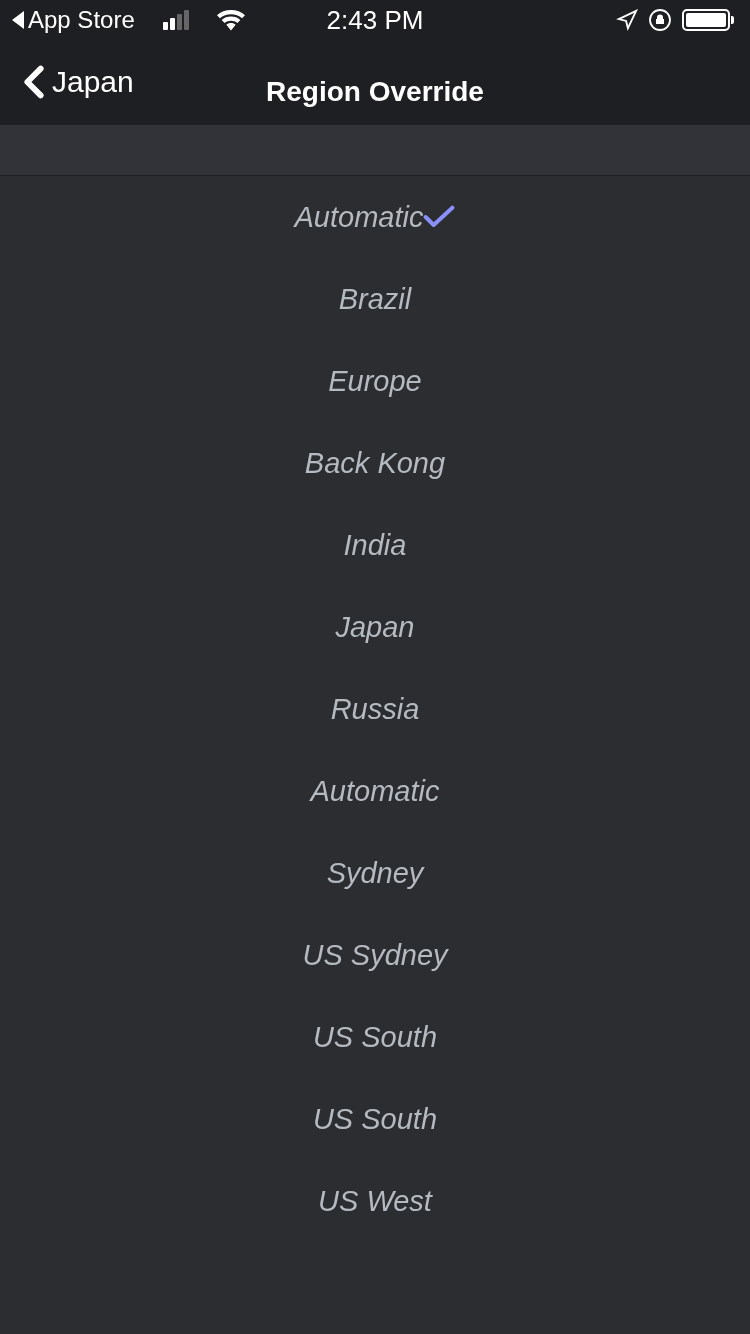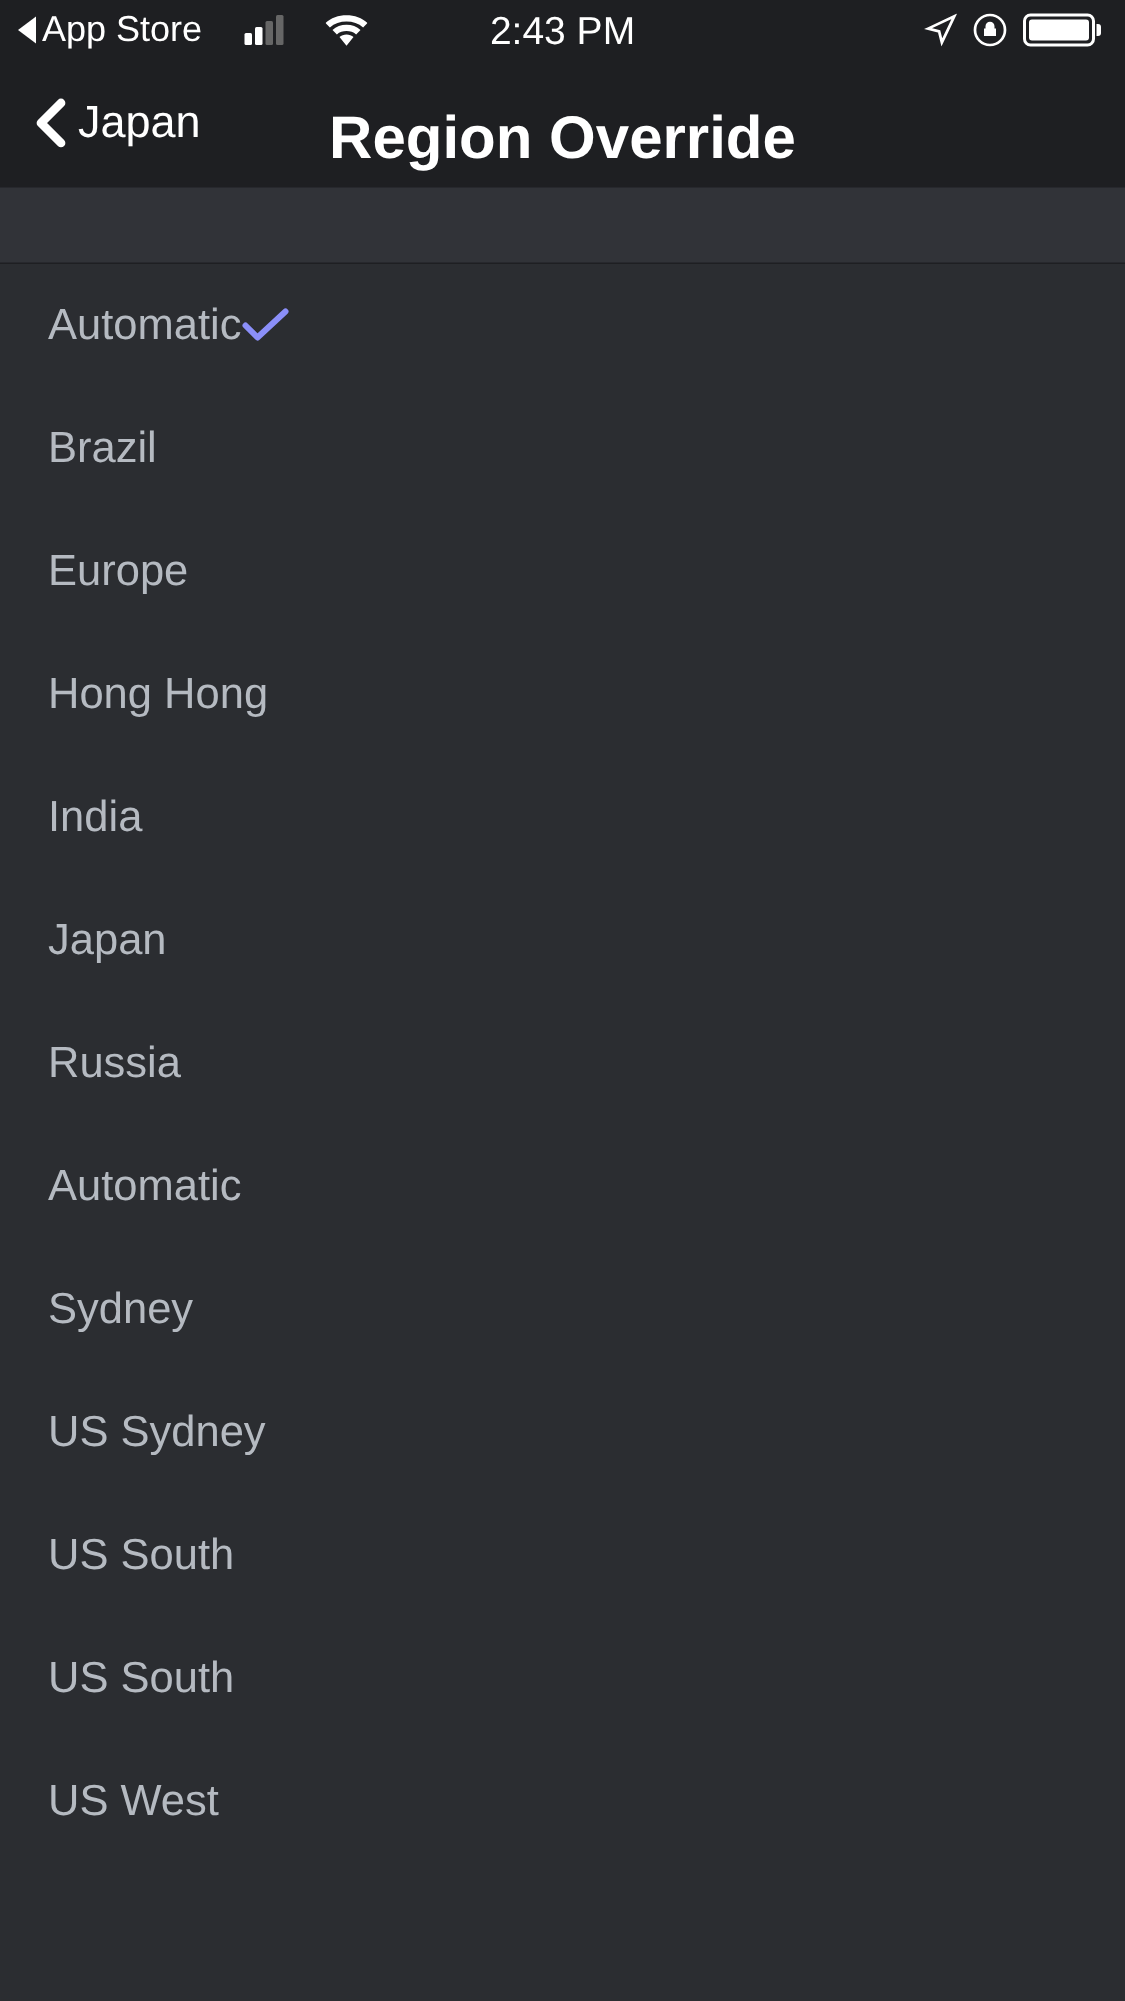--- a/index.html
+++ b/index.html
@@ -114,42 +114,43 @@
     }
     .chevron-left {
       width: 20px;
       height: 34px;
     }
     .page-title {
       position: absolute;
       left: 50%;
       transform: translateX(-50%);
       color: #fff;
-      font-size: 40px;
+      font-size: 28px;
       font-weight: 700;
       margin-top: 20px;
     }
     .spacer {
       height: 52px;
       background: #313338;
       border-top: 1px solid #1e1f22;
       border-bottom: 1px solid #1e1f22;
     }
     .region-list {
       background: #2b2d31;
     }
     .region-item {
       height: 82px;
       display: flex;
       align-items: center;
-      justify-content: flex-start;
+      justify-content: center;
       padding: 0 32px;
       color: #b5bac1;
       font-size: 29px;
       font-weight: 400;
+      font-style: italic;
     }
     .checkmark {
       width: 32px;
       height: 24px;
       color: #8b8ff9;
     }
   </style>
 </head>
 <body>
 
@@ -203,21 +204,21 @@
         <path d="M2 9 L8 15 L22 2" fill="none" stroke="currentColor" stroke-width="3" stroke-linecap="round" stroke-linejoin="round"></path>
       </svg>
     </div>
     <div class="region-item">
       <span>Brazil</span>
     </div>
     <div class="region-item">
       <span>Europe</span>
     </div>
     <div class="region-item">
-      <span>Hong Hong</span>
+      <span>Back Kong</span>
     </div>
     <div class="region-item">
       <span>India</span>
     </div>
     <div class="region-item">
       <span>Japan</span>
     </div>
     <div class="region-item">
       <span>Russia</span>
     </div>

